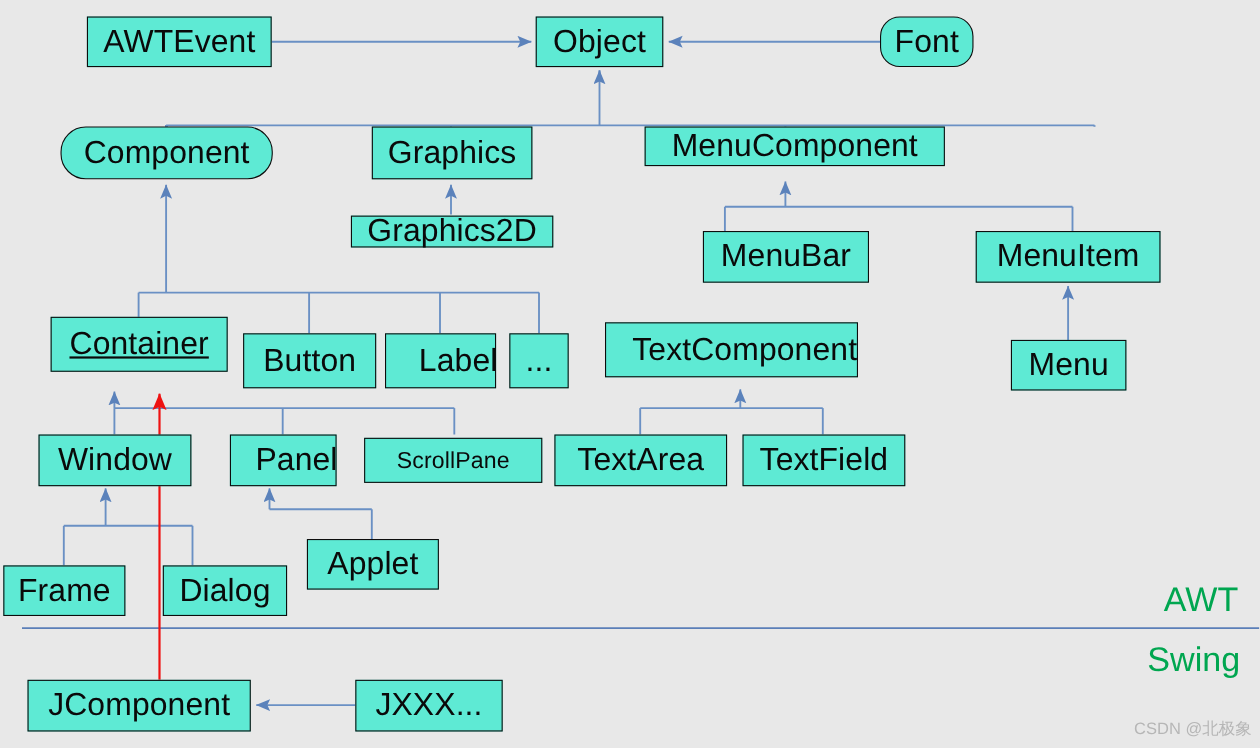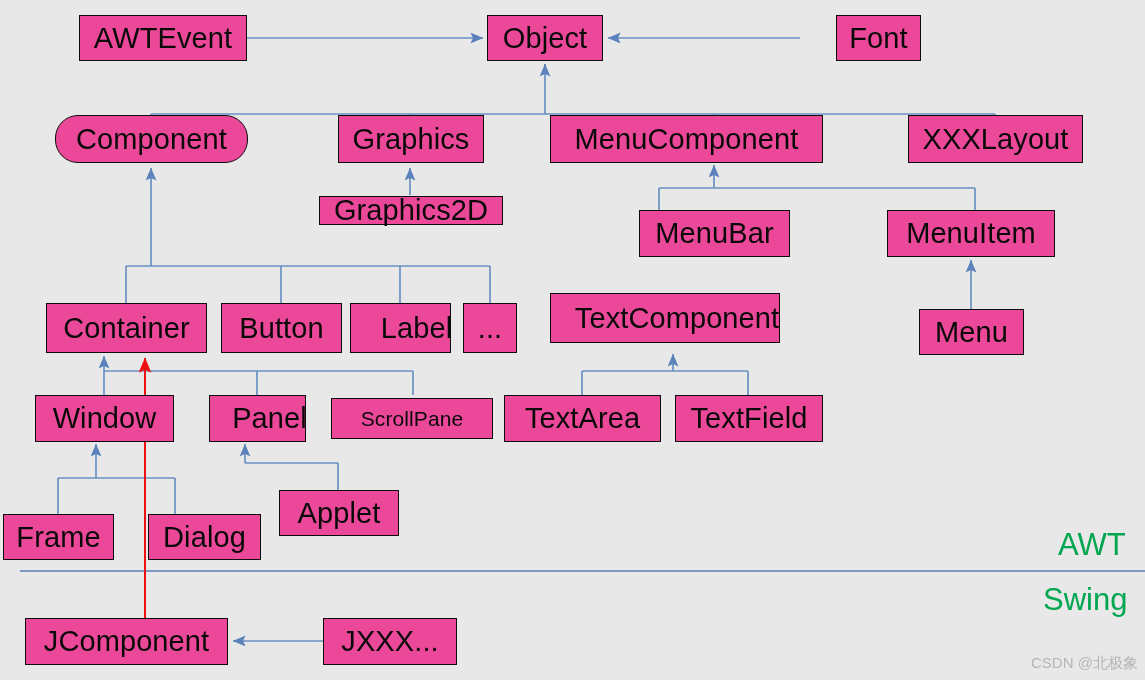--- a/index.html
+++ b/index.html
@@ -12,21 +12,21 @@
     width: 1145px;
     height: 680px;
     background: #e8e8e8;
     overflow: hidden;
     font-family: "Liberation Sans", sans-serif;
   }
   .node {
     position: absolute;
     box-sizing: border-box;
     border: 1.6px solid #0d0d0d;
-    background: #ec4899;
+    background: #5eead4;
     display: flex;
     align-items: center;
     justify-content: center;
     color: #0a0a0a;
     font-size: 29px;
     font-weight: 400;
     line-height: 1;
     white-space: nowrap;
     letter-spacing: 0.1px;
   }
@@ -308,48 +308,45 @@
       <path d="M145,618 L145,358" marker-end="url(#arrRed)"></path>
     </g>
   </svg>
 
   <div class="node" style="left:79px;  top:15px;  width:168px; height:46px;">
     <span>AWTEvent</span>
   </div>
   <div class="node" style="left:487px; top:15px;  width:116px; height:46px;">
     <span>Object</span>
   </div>
-  <div class="node" style="left:836px; top:15px;  width:85px;  height:46px;">
+  <div class="node" style="left:800px; top:15px;  width:85px;  height:46px;border-radius:18px;">
     <span>Font</span>
   </div>
 
   <div class="node" style="left:55px;  top:115px; width:193px; height:48px;border-radius:23px;">
     <span>Component</span>
   </div>
   <div class="node" style="left:338px; top:115px; width:146px; height:48px;">
     <span>Graphics</span>
   </div>
-  <div class="node" style="left:550px; top:115px; width:273px; height:48px;">
+  <div class="node" style="left:586px; top:115px; width:273px; height:36px;">
     <span>MenuComponent</span>
-  </div>
-  <div class="node" style="left:908px; top:115px; width:175px; height:48px;">
-    <span>XXXLayout</span>
   </div>
 
   <div class="node" style="left:319px; top:196px; width:184px; height:29px;">
     <span>Graphics2D</span>
   </div>
   <div class="node" style="left:639px; top:210px; width:151px; height:47px;">
     <span>MenuBar</span>
   </div>
   <div class="node" style="left:887px; top:210px; width:168px; height:47px;">
     <span>MenuItem</span>
   </div>
 
-  <div class="node" style="left:46px;  top:303px; width:161px; height:50px;">
+  <div class="node" style="left:46px;  top:288px; width:161px; height:50px;text-decoration:underline;">
     <span>Container</span>
   </div>
   <div class="node" style="left:221px; top:303px; width:121px; height:50px;">
     <span>Button</span>
   </div>
   <div class="node" style="left:350px; top:303px; width:101px; height:50px;padding-left:32px;">
     <span>Label</span>
   </div>
   <div class="node" style="left:463px; top:303px; width:54px;  height:50px;">
     <span>...</span>

